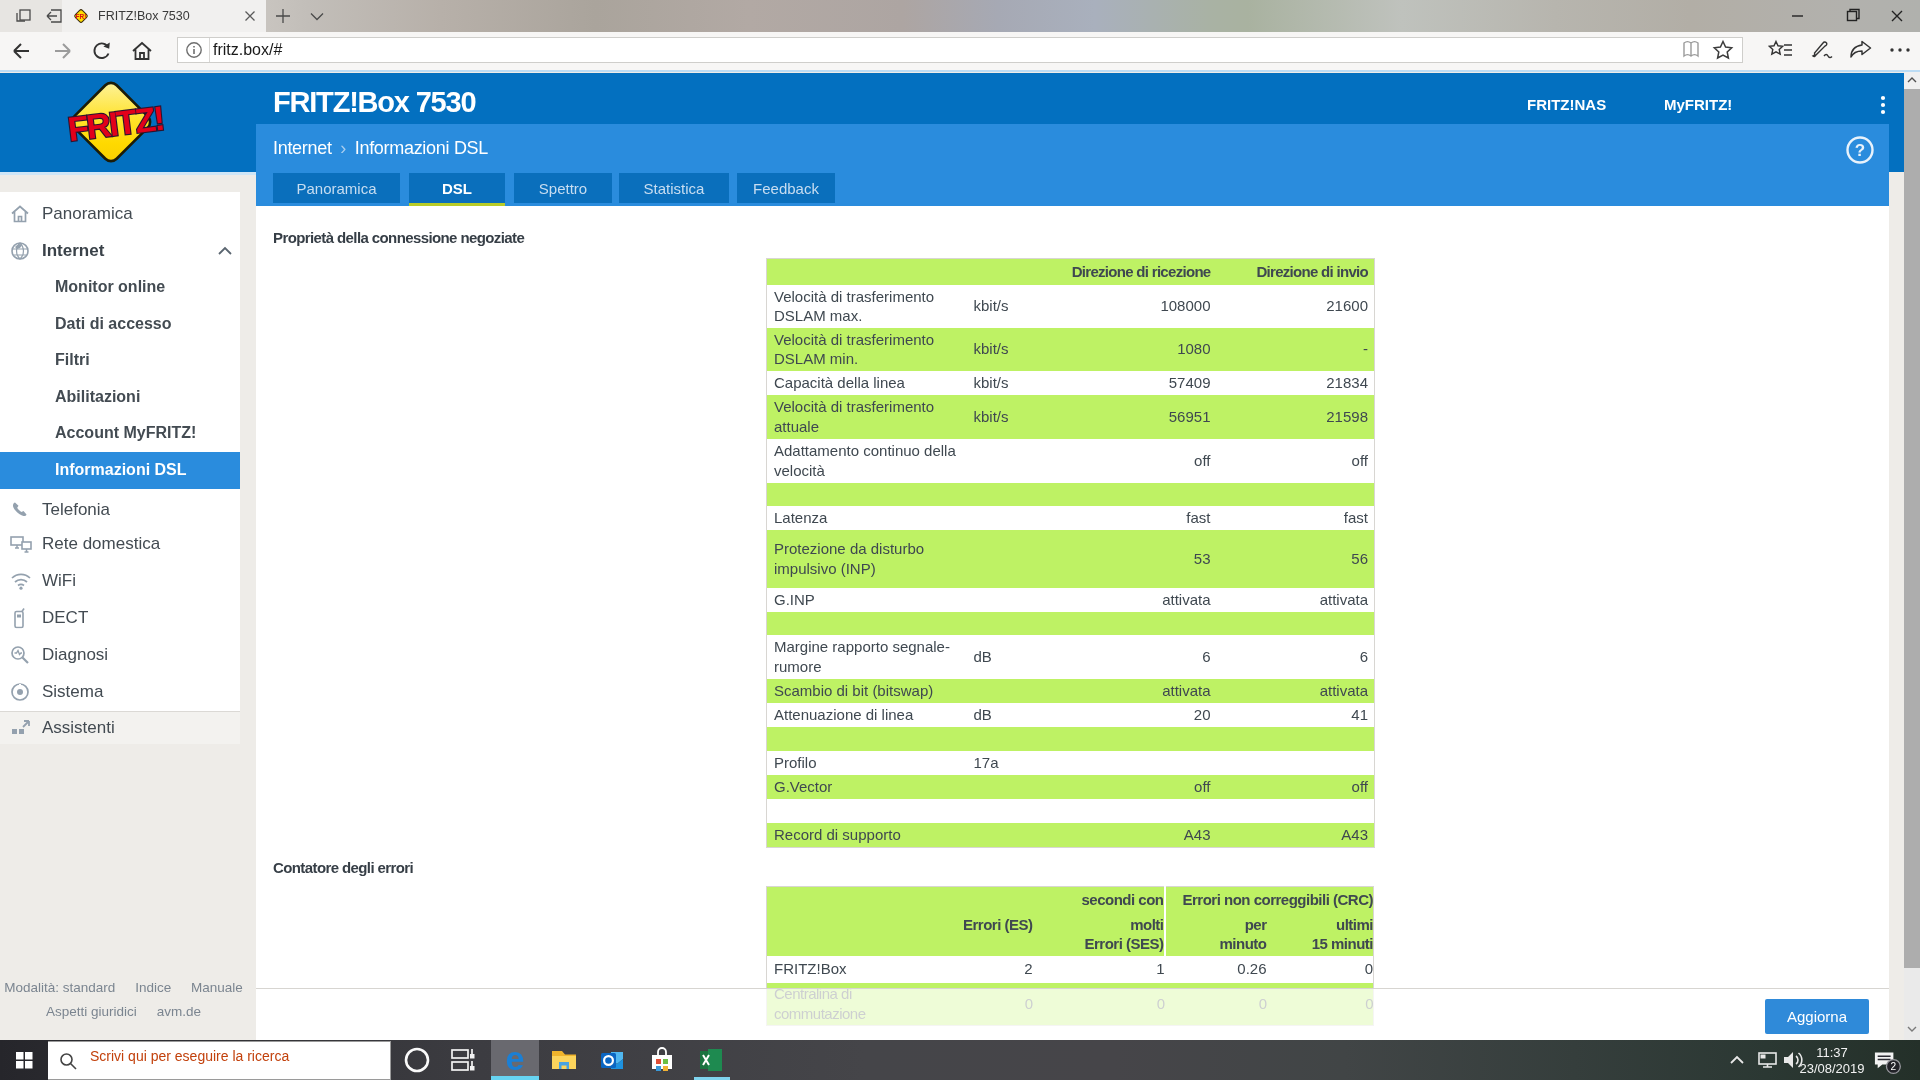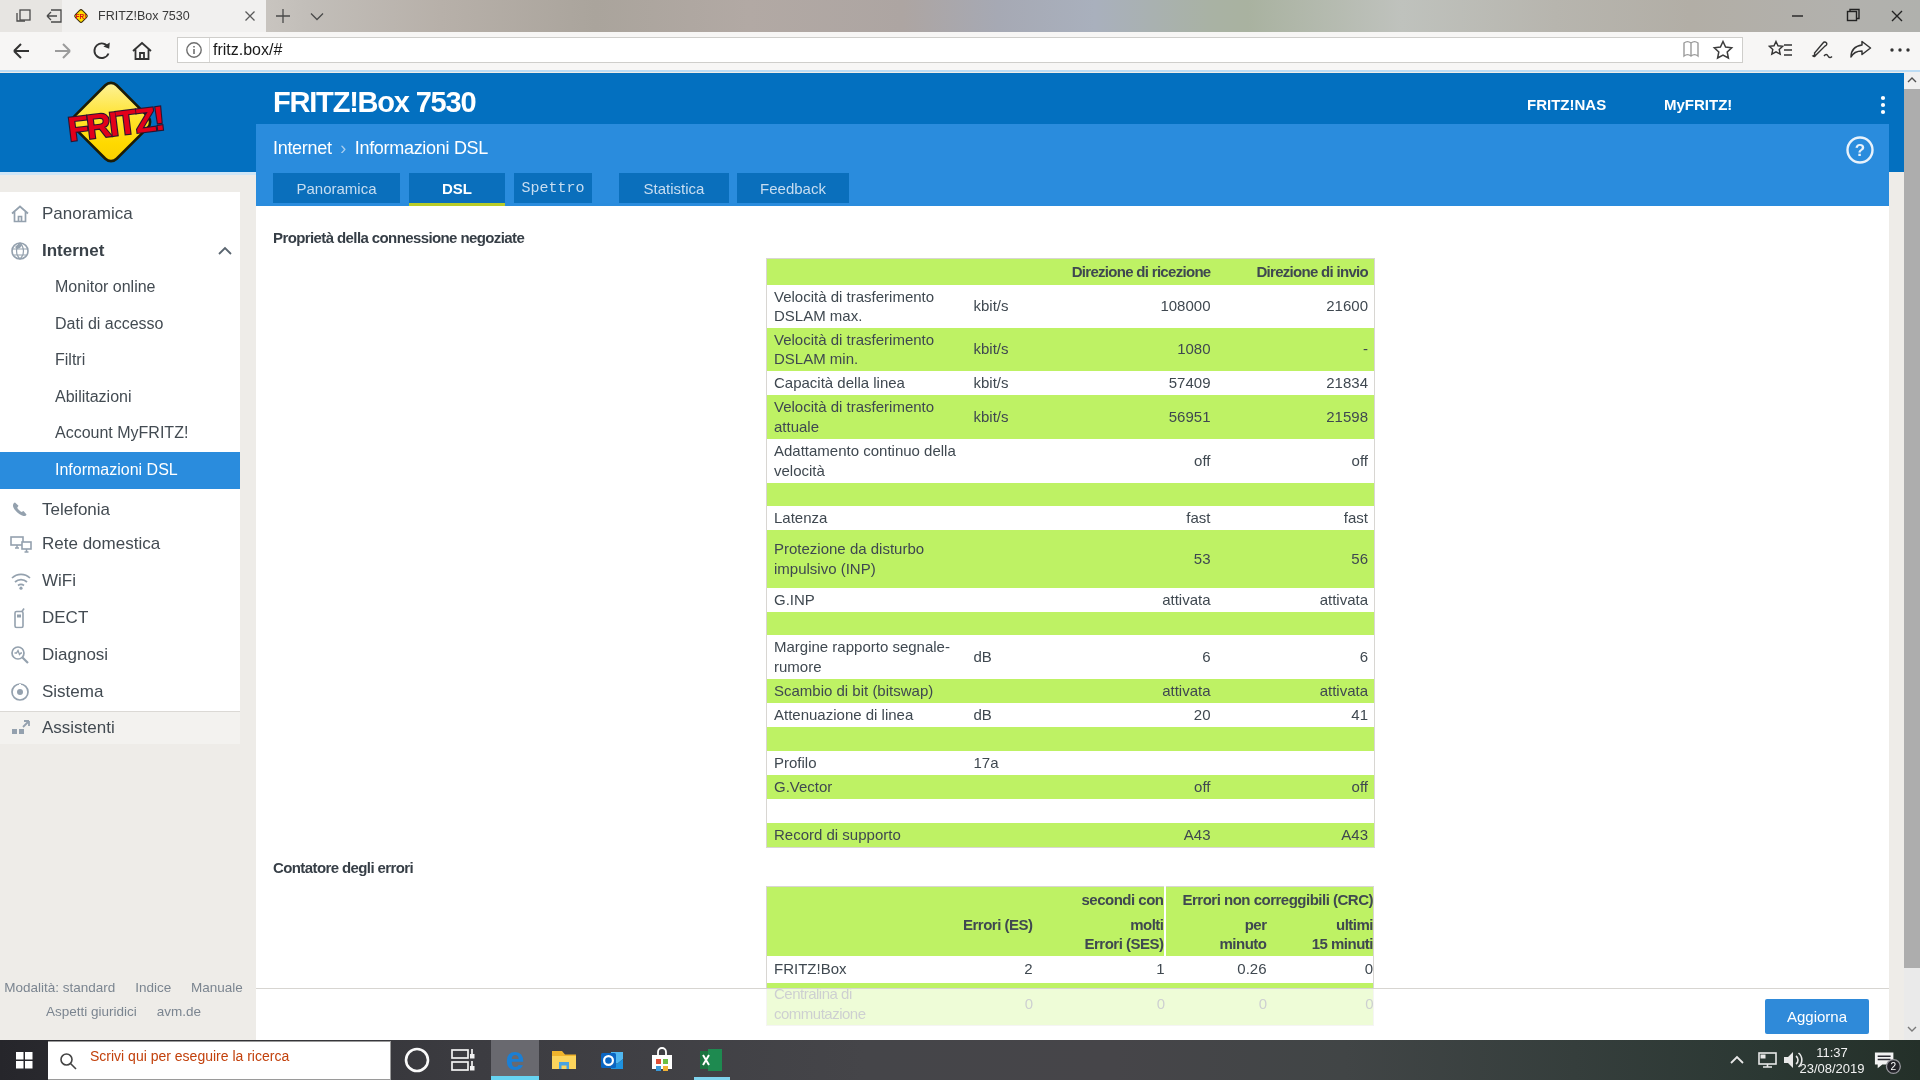--- a/index.html
+++ b/index.html
@@ -37,21 +37,21 @@
   .tab.active { color:#fff; font-weight:bold; border-bottom:3px solid #b8cc28; height:33px; }
 
   
   #content { left:256px; top:134px; width:1633px; height:834px; background:#fff; }
 
   
   #sidestrip { left:0; top:100px; width:256px; height:3px; background:#cfe6f7; }
   #menu { left:0; top:120px; width:240px; height:552px; background:#fff; }
   .mrow { position:absolute; left:0; width:240px; height:37px; color:#434b52; }
   .mrow .txt { position:absolute; left:42px; top:50%; transform:translateY(-50%); font-size:17px; }
-  .mrow .sub { left:55px; font-size:16px; }
+  .mrow .sub { left:55px; font-size:16px;font-weight:bold; }
   .mrow svg { position:absolute; left:10px; top:50%; transform:translateY(-50%); }
   .mrow.sel { background:#2a8cdd; }
   .mrow.sel .txt { color:#fff; }
   #assist { background:#f3f2ef; border-top:1px solid #dbd9d5; }
   #sidefoot { left:0; top:908px; width:247px; text-align:center; font-size:13.5px; color:#7b8590; }
   #sidefoot span { margin:0 8px; }
 
   
   #rightstrip-blue { left:1889px; top:1px; width:15px; height:99px; background:#0370c0; }
   #scrollbar { left:1904px; top:0; width:16px; height:968px; background:#eaeaea; }
@@ -203,23 +203,23 @@
   </svg>
 
   <div id="breadcrumb" class="abs">Internet <span class="sep">›</span> Informazioni DSL</div>
   <svg class="abs" style="left:1845px;top:63px" width="30" height="30" viewBox="0 0 30 30">
     <circle cx="15" cy="15" r="12.5" fill="none" stroke="#e8f2fb" stroke-width="2.4"></circle>
     <text x="15" y="21" font-size="17" font-weight="bold" fill="#e8f2fb" text-anchor="middle" font-family="Liberation Sans">?</text>
   </svg>
 
   <div class="tab" style="left:273px;width:127px;">Panoramica</div>
   <div class="tab active" style="left:409px;width:96px;">DSL</div>
-  <div class="tab" style="left:514px;width:78px;font-family:Liberation Mono, monospace;">Spettro</div>
+  <div class="tab" style="left:514px;width:98px;">Spettro</div>
   <div class="tab" style="left:619px;width:110px;">Statistica</div>
-  <div class="tab" style="left:737px;width:112px;">Feedback</div>
+  <div class="tab" style="left:737px;width:98px;">Feedback</div>
 
   <div id="content" class="abs">
     <div class="sechead" style="top:23px">Proprietà della connessione negoziate</div>
 
     <table class="t1">
       <colgroup>
           <col style="width:200px">
           <col style="width:100px">
           <col style="width:150px">
           <col style="width:158px">

